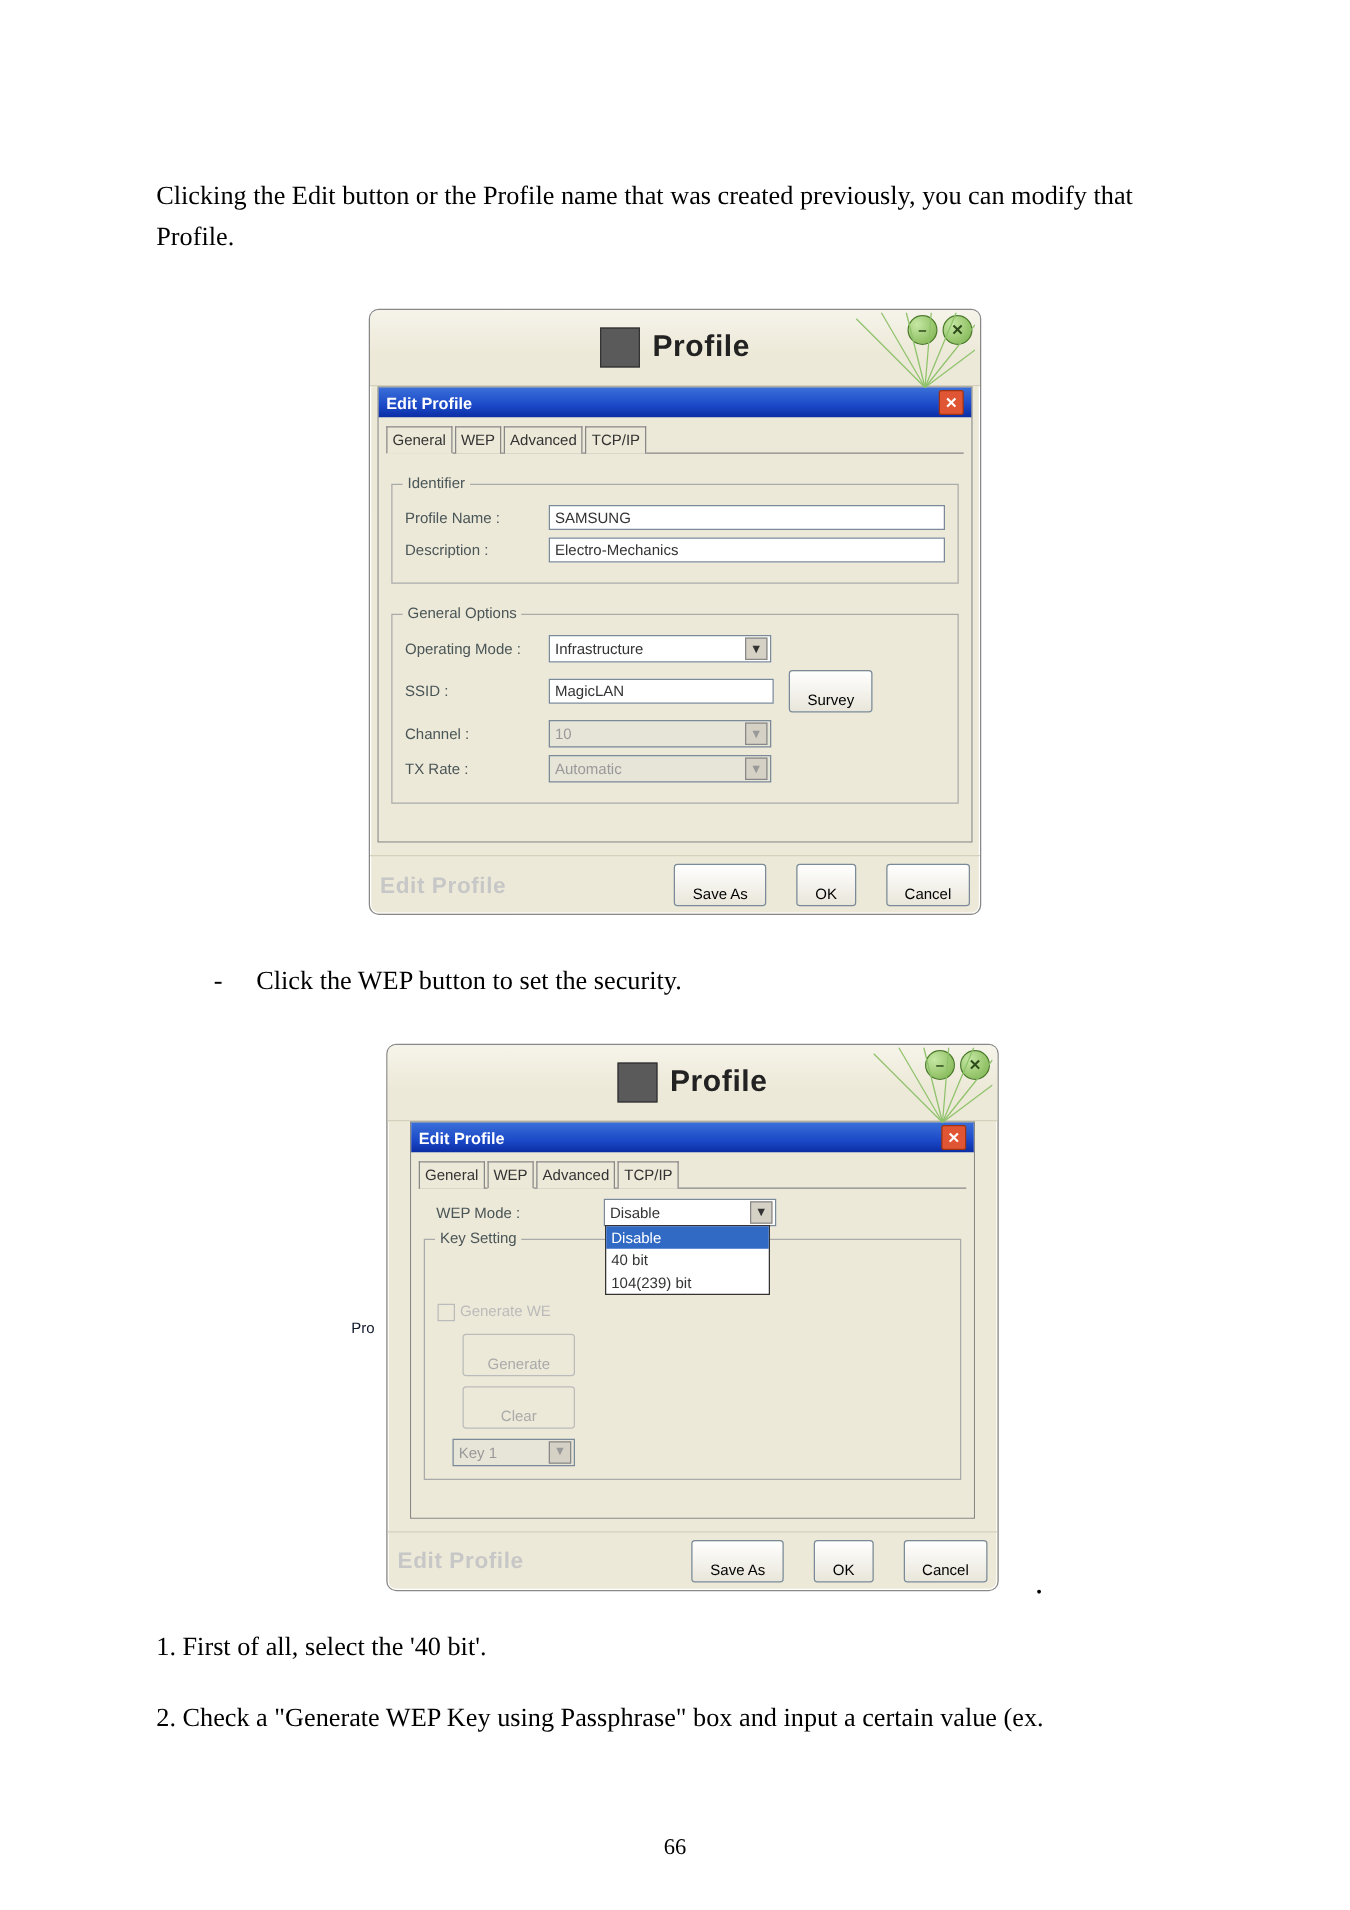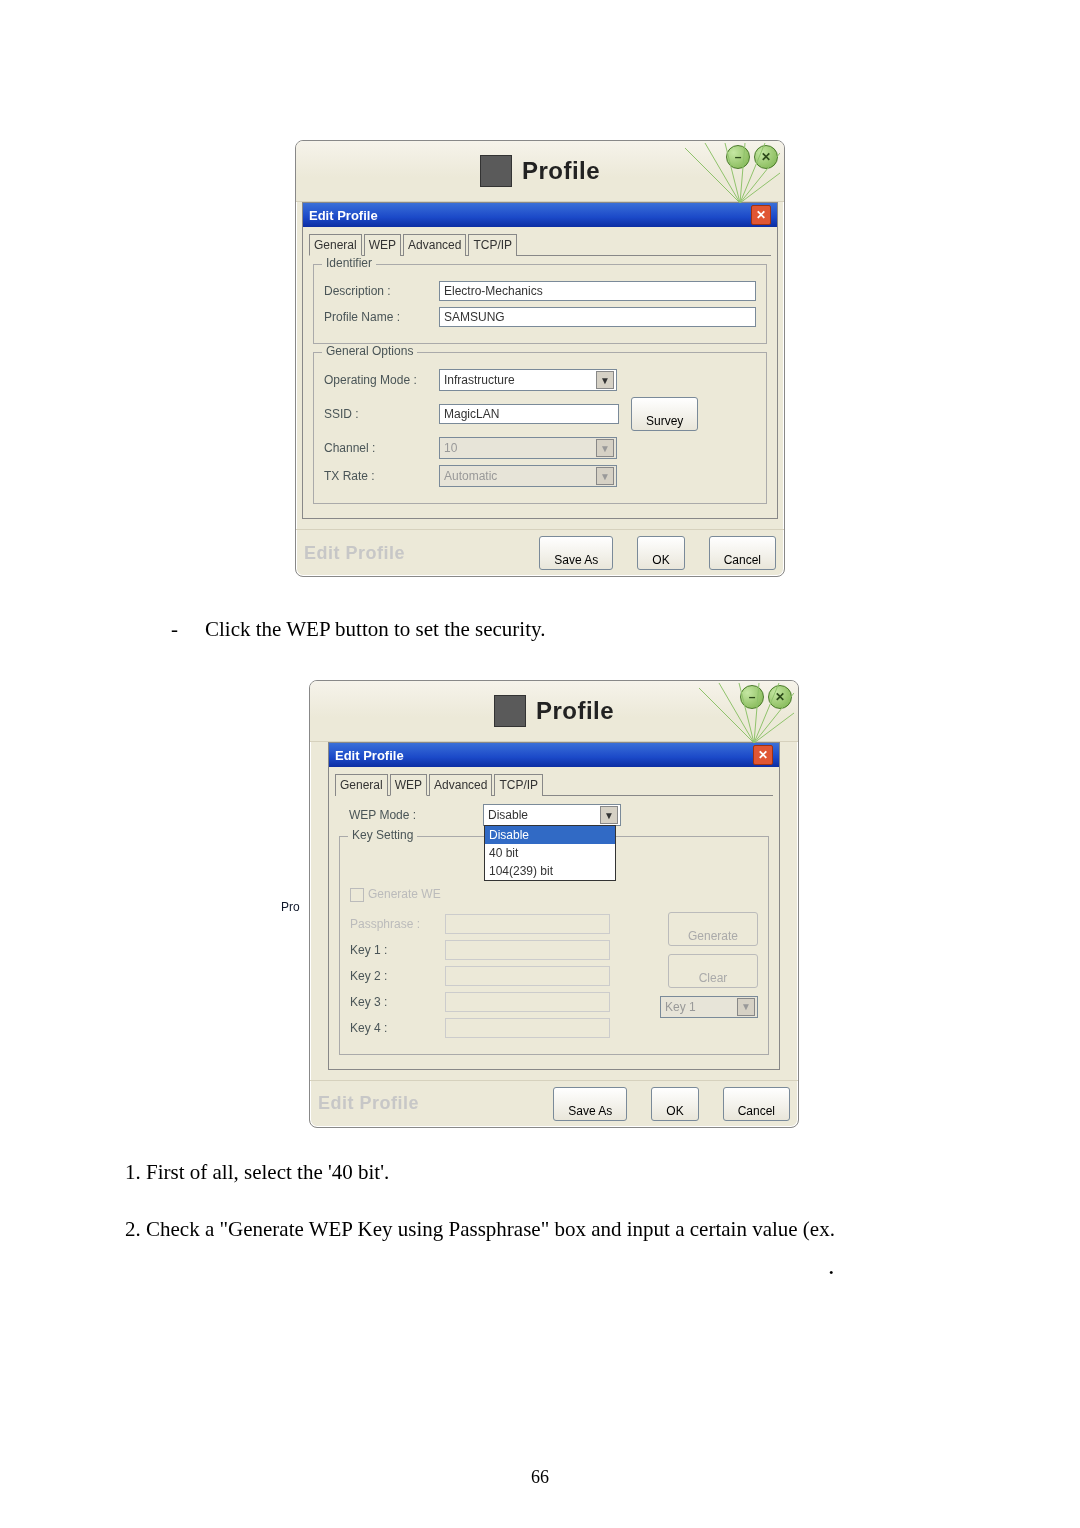--- a/index.html
+++ b/index.html
@@ -143,21 +143,21 @@
   }
   .tab.active {
     background: #ece9d8;
     border-bottom: 1px solid #ece9d8;
     z-index: 2;
   }
   
   .groupbox {
     border: 1px solid #aaa;
     padding: 10px 10px 10px 10px;
-    margin: 8px 4px;
+    margin: 24px 4px;
     position: relative;
   }
   .groupbox > .legend {
     position: absolute;
     top: -9px;
     left: 8px;
     background: #ece9d8;
     padding: 0 4px;
     font-size: 12px;
     color: #4a5557;
@@ -287,20 +287,21 @@
     position: absolute;
     font-size: 26px;
     left: 828px;
     top: 1251px;
   }
 </style>
 </head>
 <body>
 
 <div class="page">
+  <div class="intro-text">Clicking the Edit button or the Profile name that was created previously, you can modify that Profile.</div>
 
   <div class="screenshot-wrap">
     <div class="ss-outer">
       <div class="ss-banner">
         <span class="ss-logo"></span>
         <span class="ss-title">Profile</span>
         <div class="ss-banner-right">
           <span class="circle-btn">–</span>
           <span class="circle-btn">✕</span>
         </div>
@@ -324,26 +325,26 @@
         <div class="dlg-body">
           <div class="tab-row">
             <div class="tab active">General</div>
             <div class="tab">WEP</div>
             <div class="tab">Advanced</div>
             <div class="tab">TCP/IP</div>
           </div>
           <div class="groupbox">
             <span class="legend">Identifier</span>
             <div class="form-row">
+              <span class="label">Profile Name :</span>
+              <input class="text-input" value="SAMSUNG" style="">
+            </div>
+            <div class="form-row">
               <span class="label">Description :</span>
               <input class="text-input" value="Electro-Mechanics" style="">
-            </div>
-            <div class="form-row">
-              <span class="label">Profile Name :</span>
-              <input class="text-input" value="SAMSUNG" style="">
             </div>
           </div>
           <div class="groupbox">
             <span class="legend">General Options</span>
             <div class="form-row">
               <span class="label">Operating Mode :</span>
               <div class="combo" style="width:170px">
                 <span>Infrastructure</span>
                 <span class="arrow">▼</span>
               </div>
@@ -438,42 +439,20 @@
 
             <div class="groupbox" style="margin-top:10px">
               <span class="legend">Key Setting</span>
               <div style="height:34px"></div>
               <div class="form-row" style="align-items:flex-start">
                 <span style="color:#bbb;font-size:12px;width:95px">
                   <span style="display:inline-block;width:12px;height:12px;border:1px solid #bbb;background:#ece9d8;margin-right:4px;vertical-align:middle"></span><span>Generate WE</span>
                 </span>
               </div>
               <div style="display:flex">
-                <div style="flex:1">
-                  <div class="form-row">
-                      <span class="label" style="color:#bbb;width:95px">Passphrase :</span>
-                      <input class="text-input" style="background: rgb(236, 233, 216); border-color: rgb(204, 204, 204); flex: 0 0 110px;" disabled="">
-                    </div>
-                  <div class="form-row">
-                      <span class="label" style="width:95px">Key 1 :</span>
-                      <input class="text-input" style="background: rgb(236, 233, 216); border-color: rgb(204, 204, 204); flex: 0 0 110px;" disabled="">
-                    </div>
-                  <div class="form-row">
-                      <span class="label" style="width:95px">Key 2 :</span>
-                      <input class="text-input" style="background: rgb(236, 233, 216); border-color: rgb(204, 204, 204); flex: 0 0 110px;" disabled="">
-                    </div>
-                  <div class="form-row">
-                      <span class="label" style="width:95px">Key 3 :</span>
-                      <input class="text-input" style="background: rgb(236, 233, 216); border-color: rgb(204, 204, 204); flex: 0 0 110px;" disabled="">
-                    </div>
-                  <div class="form-row">
-                      <span class="label" style="width:95px">Key 4 :</span>
-                      <input class="text-input" style="background: rgb(236, 233, 216); border-color: rgb(204, 204, 204); flex: 0 0 110px;" disabled="">
-                    </div>
-                </div>
                 <div style="width:110px;display:flex;flex-direction:column;gap:8px;padding-top:4px;align-items:flex-end">
                   <button class="win-btn disabled" style="width:90px">Generate</button>
                   <button class="win-btn disabled" style="width:90px">Clear</button>
                   <div class="combo disabled" style="width:90px">
                     <span>Key 1</span>
                     <span class="arrow">▼</span>
                   </div>
                 </div>
               </div>
             </div>

